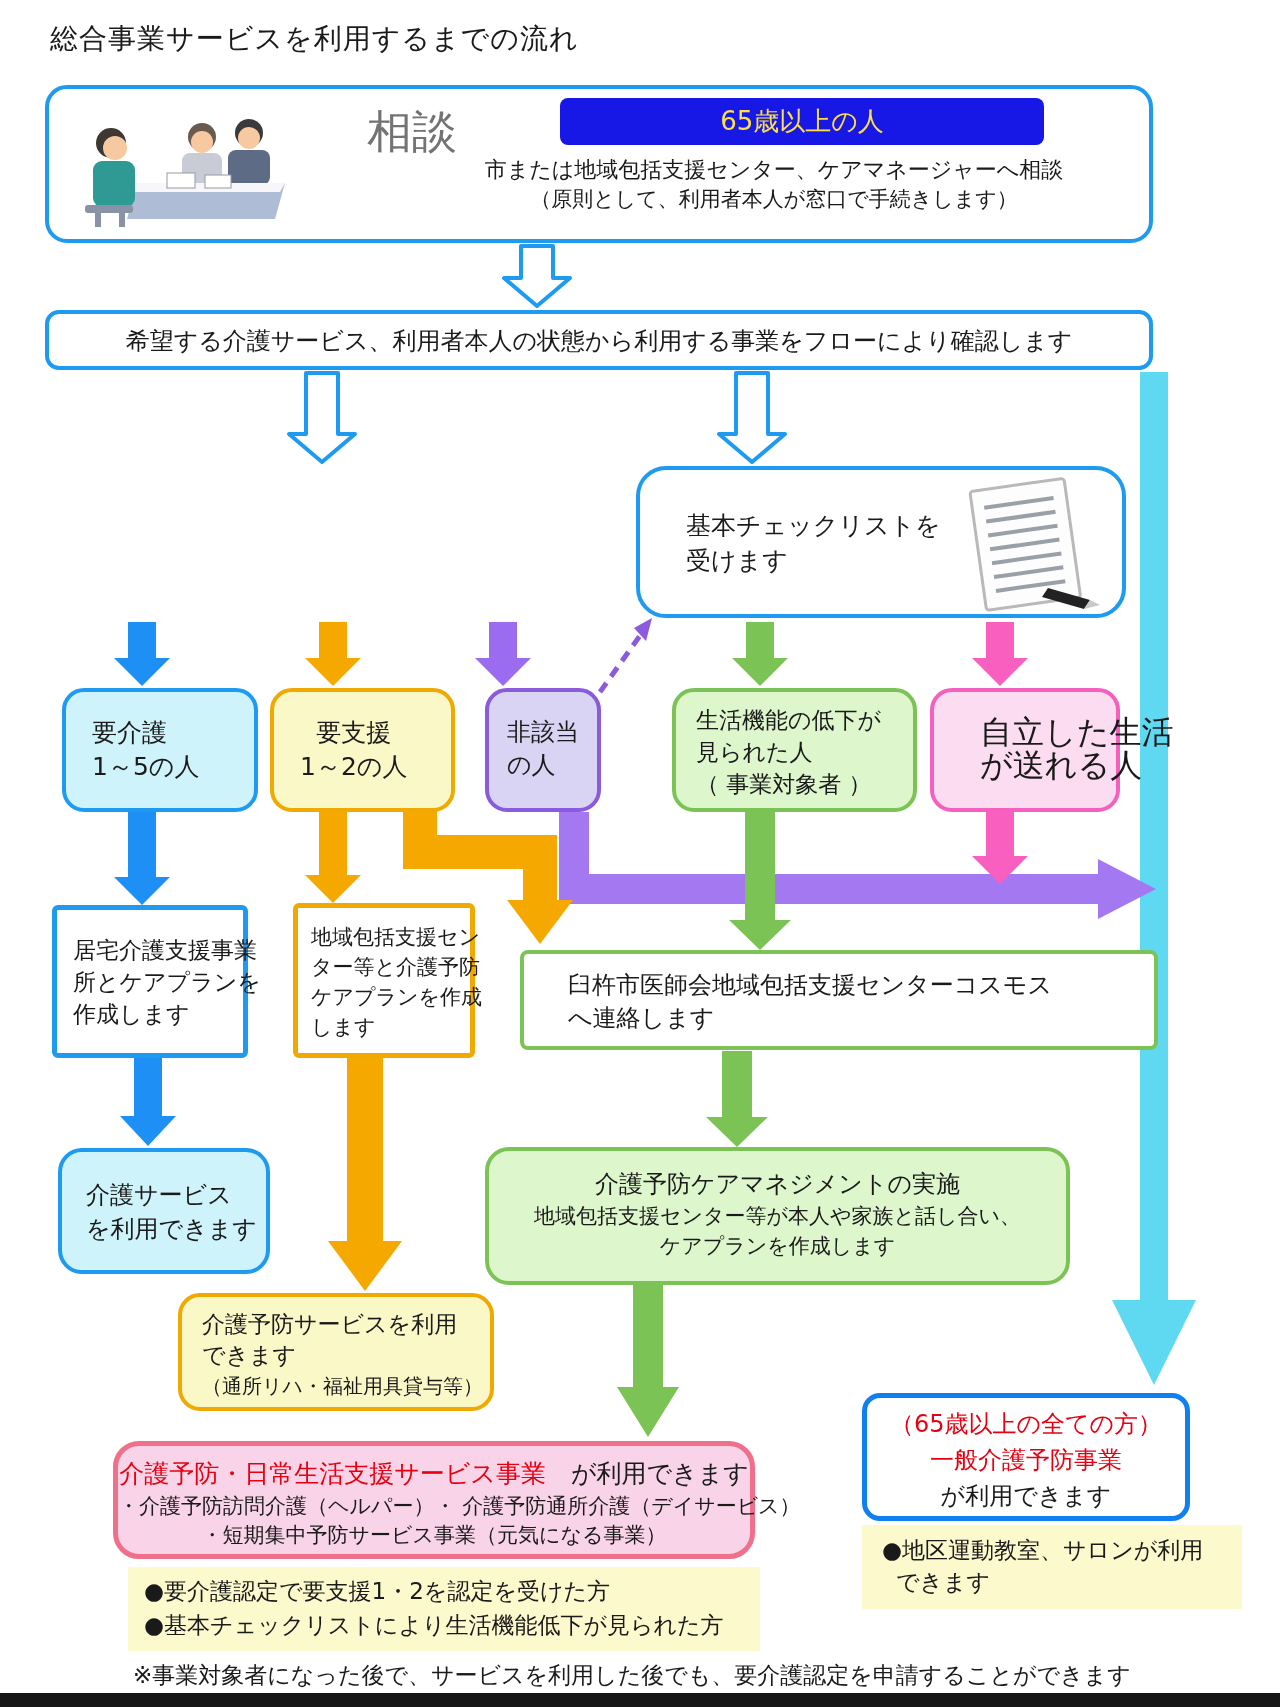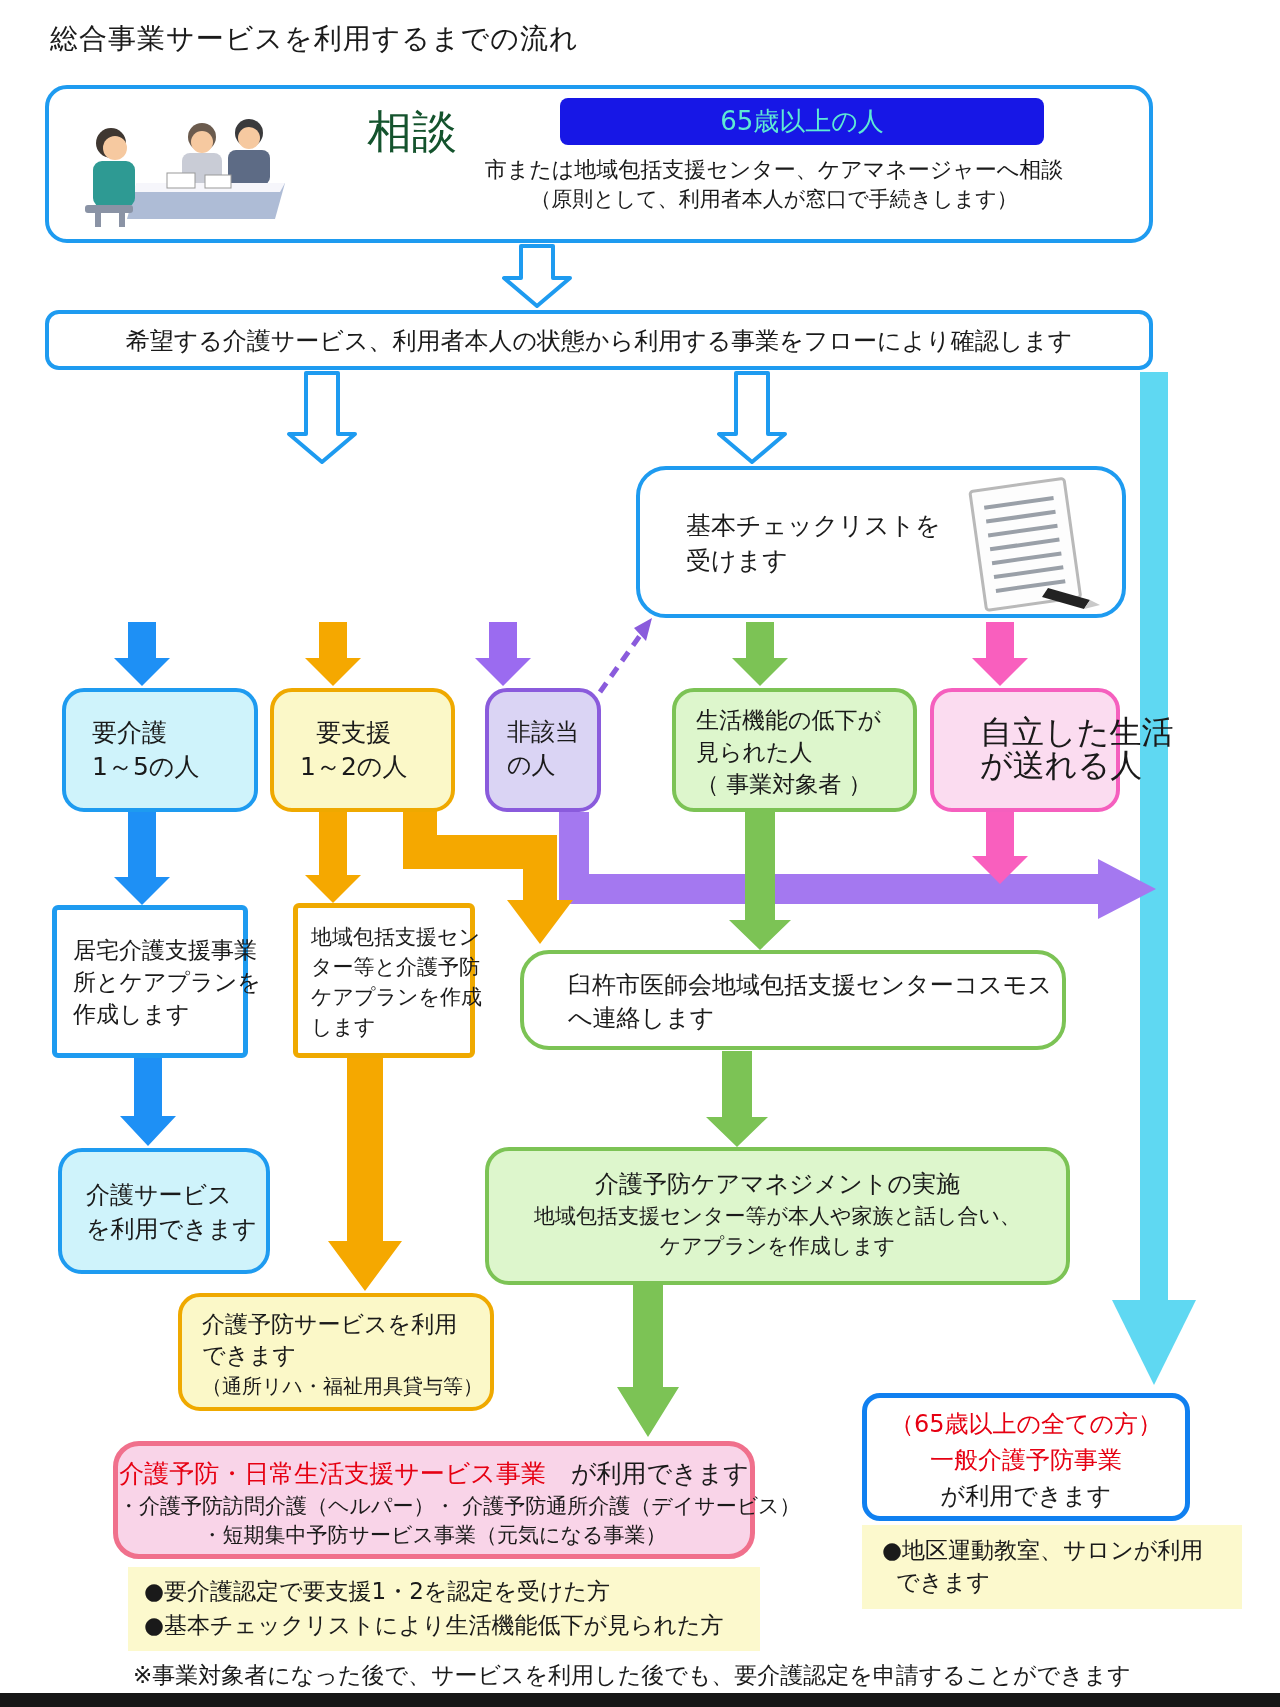--- a/index.html
+++ b/index.html
@@ -77,22 +77,22 @@
       <polygon points="70,78 218,78 213,87 65,87" fill="#f6f6fb"></polygon>
       <rect x="100" y="68" width="28" height="15" fill="#ffffff" stroke="#999999"></rect>
       <rect x="138" y="70" width="26" height="13" fill="#ffffff" stroke="#999999"></rect>
       <circle cx="44" cy="38" r="15" fill="#3f3731"></circle>
         <circle cx="48" cy="43" r="12" fill="#f6c9a0"></circle>
       <rect x="26" y="56" width="42" height="46" rx="9" fill="#2e9a93"></rect>
       <rect x="18" y="100" width="48" height="8" rx="3" fill="#8a93a5"></rect>
       <rect x="28" y="108" width="6" height="14" fill="#8a93a5"></rect>
         <rect x="52" y="108" width="6" height="14" fill="#8a93a5"></rect>
     </svg>
-    <div class="t" style="left:318px;top:13px;font-size:45px;color:#14532d;">相談</div>
-    <div class="t" style="left:511px;top:9px;width:484px;height:47px;background:#1717E6;border-radius:8px;color:#5eead4;font-size:26px;line-height:47px;text-align:center;">65歳以上の人</div>
+    <div class="t" style="left:318px;top:13px;font-size:45px;color:#737373;">相談</div>
+    <div class="t" style="left:511px;top:9px;width:484px;height:47px;background:#1717E6;border-radius:8px;color:#fde047;font-size:26px;line-height:47px;text-align:center;">65歳以上の人</div>
     <div class="t center" style="left:355px;top:66px;width:740px;white-space:normal;">
       <div class="ln" style="font-size:22px;">市または地域包括支援センター、ケアマネージャーへ相談</div>
       <div class="ln" style="font-size:21px;">（原則として、利用者本人が窓口で手続きします）</div>
     </div>
   </div>
 
   <div class="b center" style="left:45px;top:310px;width:1108px;height:60px;border:4px solid #1E9BF0;border-radius:14px;font-size:24px;line-height:54px;">希望する介護サービス、利用者本人の状態から利用する事業をフローにより確認します</div>
 
 
   <div class="b" style="left:636px;top:466px;width:490px;height:152px;border:4px solid #1E9BF0;border-radius:30px;">
@@ -158,21 +158,21 @@
     </div>
   </div>
   <div class="b" style="left:293px;top:903px;width:182px;height:155px;border:5px solid #EFA900;border-radius:6px;">
     <div class="t" style="left:13px;top:14px;font-size:21px;line-height:30px;">
       <div class="ln">地域包括支援セン</div>
       <div class="ln">ター等と介護予防</div>
       <div class="ln">ケアプランを作成</div>
       <div class="ln">します</div>
     </div>
   </div>
-  <div class="b" style="left:520px;top:950px;width:546px;height:100px;border:4px solid #7CC355;border-radius:29px;">
+  <div class="b" style="left:520px;top:950px;width:638px;height:100px;border:4px solid #7CC355;border-radius:8px;">
     <div class="t" style="left:44px;top:15px;font-size:24px;line-height:33px;">
       <div class="ln">臼杵市医師会地域包括支援センターコスモス</div>
       <div class="ln">へ連絡します</div>
     </div>
   </div>
 
   <div class="b" style="left:58px;top:1148px;width:212px;height:126px;background:#CFF3FB;border:4px solid #1E9BF0;border-radius:24px;">
     <div class="t" style="left:24px;top:26px;font-size:24px;line-height:34px;">
       <div class="ln">介護サービス</div>
       <div class="ln">を利用できます</div>

